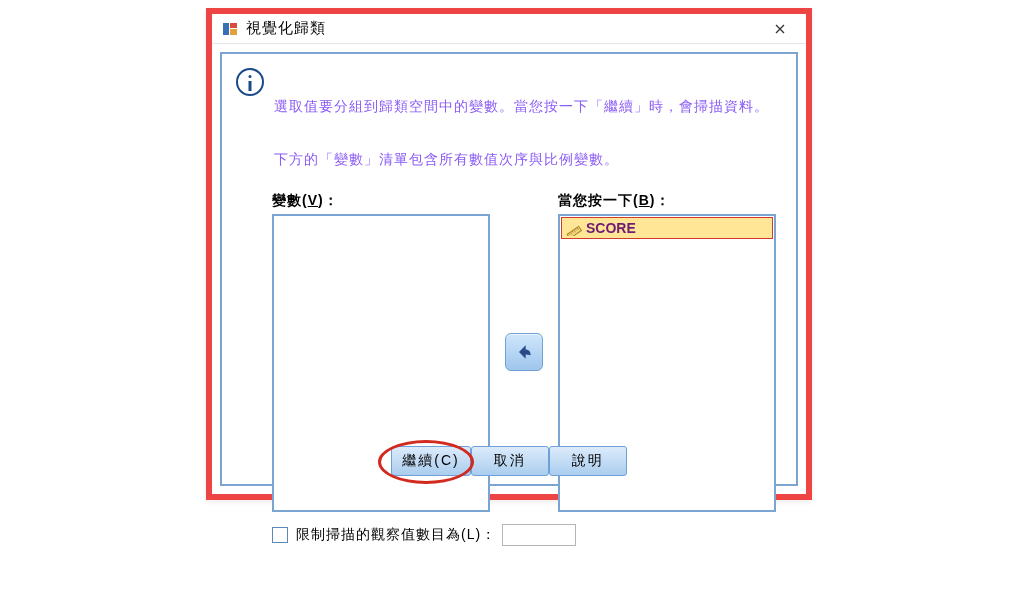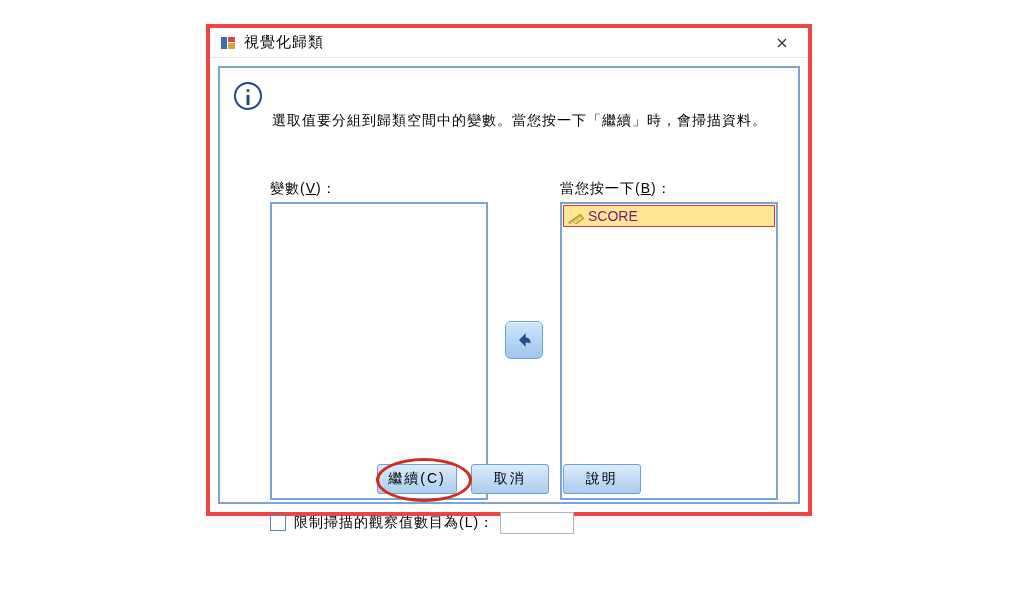--- a/index.html
+++ b/index.html
@@ -9,24 +9,24 @@
     font-size: 14px;
     background: #fff;
     width: 1024px;
     height: 599px;
     position: relative;
     overflow: hidden;
   }
   .dialog {
     position: absolute;
     left: 206px;
-    top: 24px;
+    top: 8px;
     width: 606px;
     height: 492px;
-    border: 4px solid #ef4444;
+    border: 6px solid #ef4444;
     background: #fff;
     box-shadow: 0 2px 6px rgba(0,0,0,0.08);
   }
   .titlebar {
     height: 30px;
     display: flex;
     align-items: center;
     padding: 0 6px 0 10px;
     background: #fff;
     border-bottom: 1px solid #e6e6e6;
@@ -56,25 +56,25 @@
     position: relative;
   }
   .info-icon::before {
     content: ""; position: absolute; left: 50%; top: 5px; transform: translateX(-50%);
     width: 3px; height: 3px; background: #1a4a8a; border-radius: 50%;
   }
   .info-icon::after {
     content: ""; position: absolute; left: 50%; top: 11px; transform: translateX(-50%);
     width: 3px; height: 10px; background: #1a4a8a;
   }
-  .info-text { color: #000000; line-height: 1.9; letter-spacing: 1px; white-space: pre-line; }
+  .info-text { color: #8b5cf6; line-height: 1.9; letter-spacing: 1px; white-space: pre-line; }
 
   .lists-area {
     display: flex; align-items: flex-start; justify-content: space-between;
-    margin-left: 36px; margin-right: 6px;
+    margin-left: 36px; margin-right: 6px; font-weight: bold;
   }
   .list-col { display: flex; flex-direction: column; }
   .list-label { margin-bottom: 4px; letter-spacing: 1px; }
   .list-label .underline { text-decoration: underline; }
 
   .listbox {
     width: 218px; height: 298px;
     border: 2px solid #7aa5d2;
     background: #fff;
     overflow: hidden;
@@ -121,21 +121,21 @@
     border: 1px solid #b5b5b5;
     background: #fff;
     margin-left: 6px;
     padding: 0 4px;
     font-size: 13px;
   }
 
   .buttons-row {
     position: absolute;
     left: 0; right: 0; bottom: 8px;
-    display: flex; justify-content: center; gap: 14px;
+    display: flex; justify-content: center; 
   }
   .btn {
     min-width: 78px; height: 30px;
     padding: 0 10px;
     border: 1px solid #6fa0d8;
     border-radius: 3px;
     color: #000;
     letter-spacing: 2px;
     background: linear-gradient(#dcebfb, #aacdee);
     display: inline-flex; align-items: center; justify-content: center;
@@ -166,20 +166,21 @@
         </svg>
     </div>
   </div>
 
   <div class="client">
 
     <div class="info-row">
       <div class="info-icon"></div>
       <div class="info-text">
         <span>選取值要分組到歸類空間中的變數。當您按一下「繼續」時，會掃描資料。</span><br>
+        <span>下方的「變數」清單包含所有數值次序與比例變數。</span>
       </div>
     </div>
 
     <div class="lists-area">
       <div class="list-col">
         <div class="list-label">
           <span>變數(</span><span class="underline">V</span><span>)：</span>
         </div>
         <div class="listbox"></div>
       </div>

